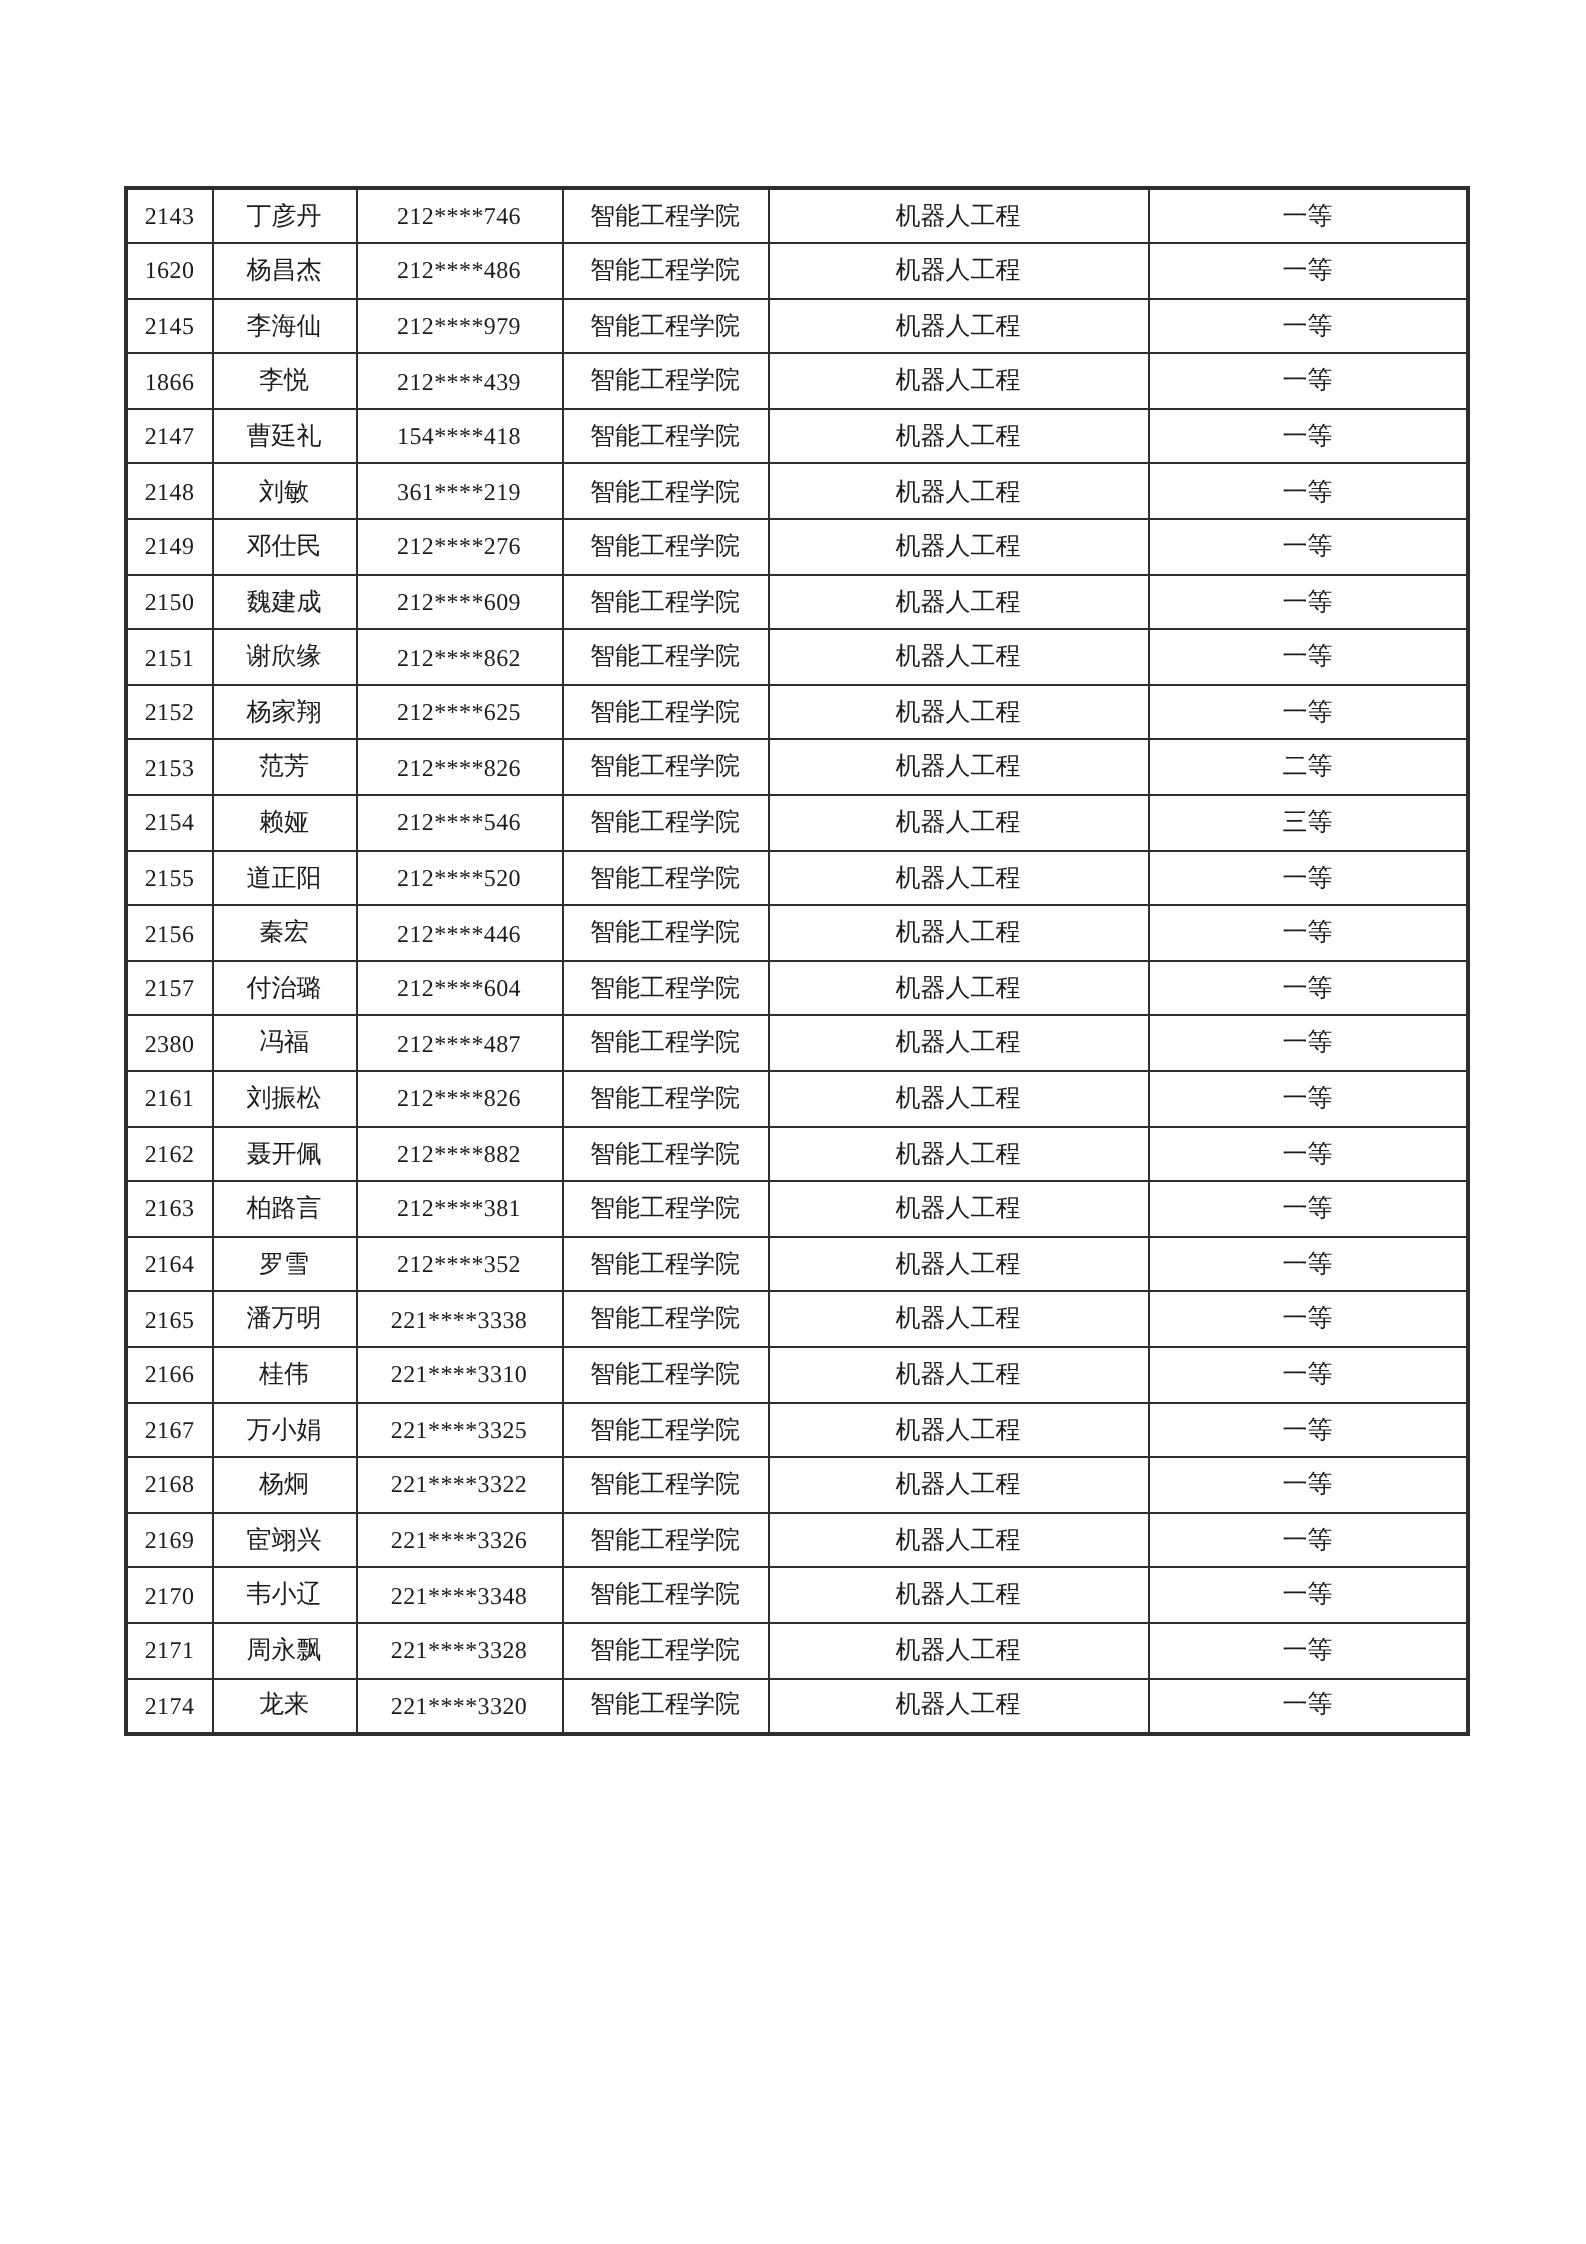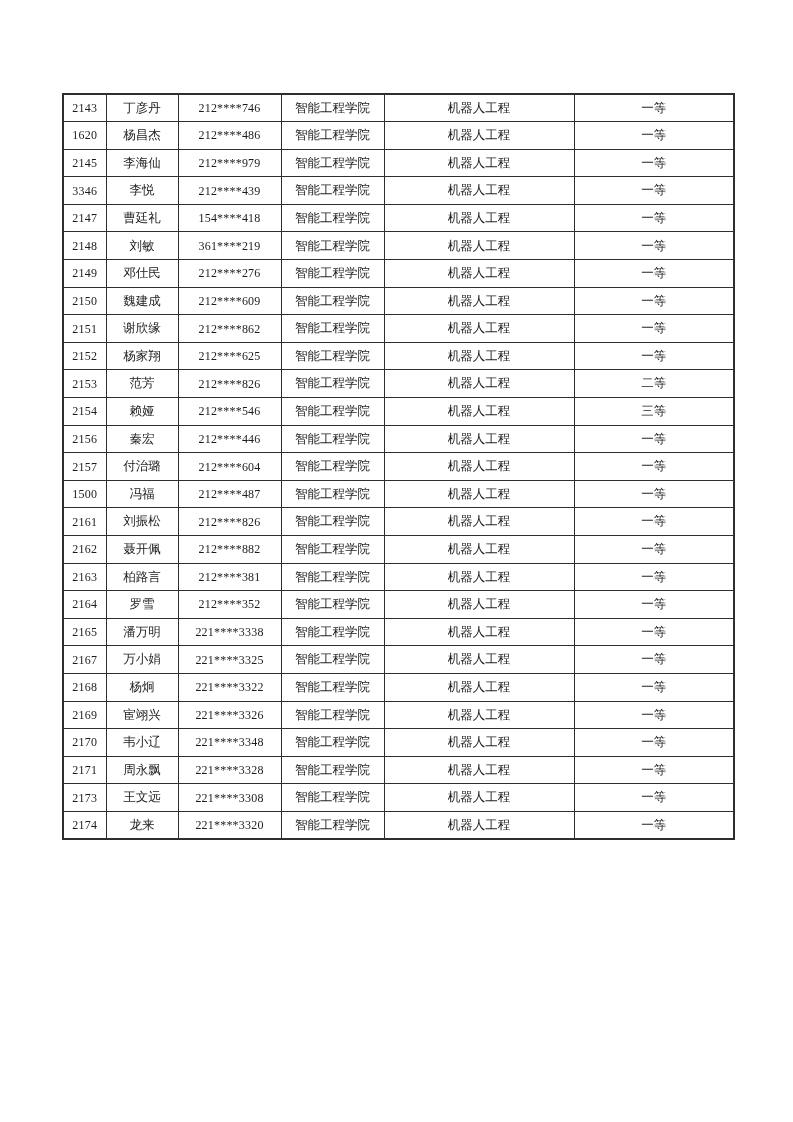--- a/index.html
+++ b/index.html
@@ -79,21 +79,21 @@
         </tr>
         <tr>
           <td class="cell-serial">2145</td>
           <td class="cell-name">李海仙</td>
           <td class="cell-student-id">212****979</td>
           <td class="cell-college">智能工程学院</td>
           <td class="cell-major">机器人工程</td>
           <td class="cell-award-level">一等</td>
         </tr>
         <tr>
-          <td class="cell-serial">3346</td>
+          <td class="cell-serial">1866</td>
           <td class="cell-name">李悦</td>
           <td class="cell-student-id">212****439</td>
           <td class="cell-college">智能工程学院</td>
           <td class="cell-major">机器人工程</td>
           <td class="cell-award-level">一等</td>
         </tr>
         <tr>
           <td class="cell-serial">2147</td>
           <td class="cell-name">曹廷礼</td>
           <td class="cell-student-id">154****418</td>
@@ -151,37 +151,45 @@
         </tr>
         <tr>
           <td class="cell-serial">2154</td>
           <td class="cell-name">赖娅</td>
           <td class="cell-student-id">212****546</td>
           <td class="cell-college">智能工程学院</td>
           <td class="cell-major">机器人工程</td>
           <td class="cell-award-level">三等</td>
         </tr>
         <tr>
+          <td class="cell-serial">2155</td>
+          <td class="cell-name">道正阳</td>
+          <td class="cell-student-id">212****520</td>
+          <td class="cell-college">智能工程学院</td>
+          <td class="cell-major">机器人工程</td>
+          <td class="cell-award-level">一等</td>
+        </tr>
+        <tr>
           <td class="cell-serial">2156</td>
           <td class="cell-name">秦宏</td>
           <td class="cell-student-id">212****446</td>
           <td class="cell-college">智能工程学院</td>
           <td class="cell-major">机器人工程</td>
           <td class="cell-award-level">一等</td>
         </tr>
         <tr>
           <td class="cell-serial">2157</td>
           <td class="cell-name">付治璐</td>
           <td class="cell-student-id">212****604</td>
           <td class="cell-college">智能工程学院</td>
           <td class="cell-major">机器人工程</td>
           <td class="cell-award-level">一等</td>
         </tr>
         <tr>
-          <td class="cell-serial">1500</td>
+          <td class="cell-serial">2380</td>
           <td class="cell-name">冯福</td>
           <td class="cell-student-id">212****487</td>
           <td class="cell-college">智能工程学院</td>
           <td class="cell-major">机器人工程</td>
           <td class="cell-award-level">一等</td>
         </tr>
         <tr>
           <td class="cell-serial">2161</td>
           <td class="cell-name">刘振松</td>
           <td class="cell-student-id">212****826</td>
@@ -215,20 +223,28 @@
         </tr>
         <tr>
           <td class="cell-serial">2165</td>
           <td class="cell-name">潘万明</td>
           <td class="cell-student-id">221****3338</td>
           <td class="cell-college">智能工程学院</td>
           <td class="cell-major">机器人工程</td>
           <td class="cell-award-level">一等</td>
         </tr>
         <tr>
+          <td class="cell-serial">2166</td>
+          <td class="cell-name">桂伟</td>
+          <td class="cell-student-id">221****3310</td>
+          <td class="cell-college">智能工程学院</td>
+          <td class="cell-major">机器人工程</td>
+          <td class="cell-award-level">一等</td>
+        </tr>
+        <tr>
           <td class="cell-serial">2167</td>
           <td class="cell-name">万小娟</td>
           <td class="cell-student-id">221****3325</td>
           <td class="cell-college">智能工程学院</td>
           <td class="cell-major">机器人工程</td>
           <td class="cell-award-level">一等</td>
         </tr>
         <tr>
           <td class="cell-serial">2168</td>
           <td class="cell-name">杨炯</td>
@@ -250,28 +266,20 @@
           <td class="cell-name">韦小辽</td>
           <td class="cell-student-id">221****3348</td>
           <td class="cell-college">智能工程学院</td>
           <td class="cell-major">机器人工程</td>
           <td class="cell-award-level">一等</td>
         </tr>
         <tr>
           <td class="cell-serial">2171</td>
           <td class="cell-name">周永飘</td>
           <td class="cell-student-id">221****3328</td>
-          <td class="cell-college">智能工程学院</td>
-          <td class="cell-major">机器人工程</td>
-          <td class="cell-award-level">一等</td>
-        </tr>
-        <tr>
-          <td class="cell-serial">2173</td>
-          <td class="cell-name">王文远</td>
-          <td class="cell-student-id">221****3308</td>
           <td class="cell-college">智能工程学院</td>
           <td class="cell-major">机器人工程</td>
           <td class="cell-award-level">一等</td>
         </tr>
         <tr>
           <td class="cell-serial">2174</td>
           <td class="cell-name">龙来</td>
           <td class="cell-student-id">221****3320</td>
           <td class="cell-college">智能工程学院</td>
           <td class="cell-major">机器人工程</td>

